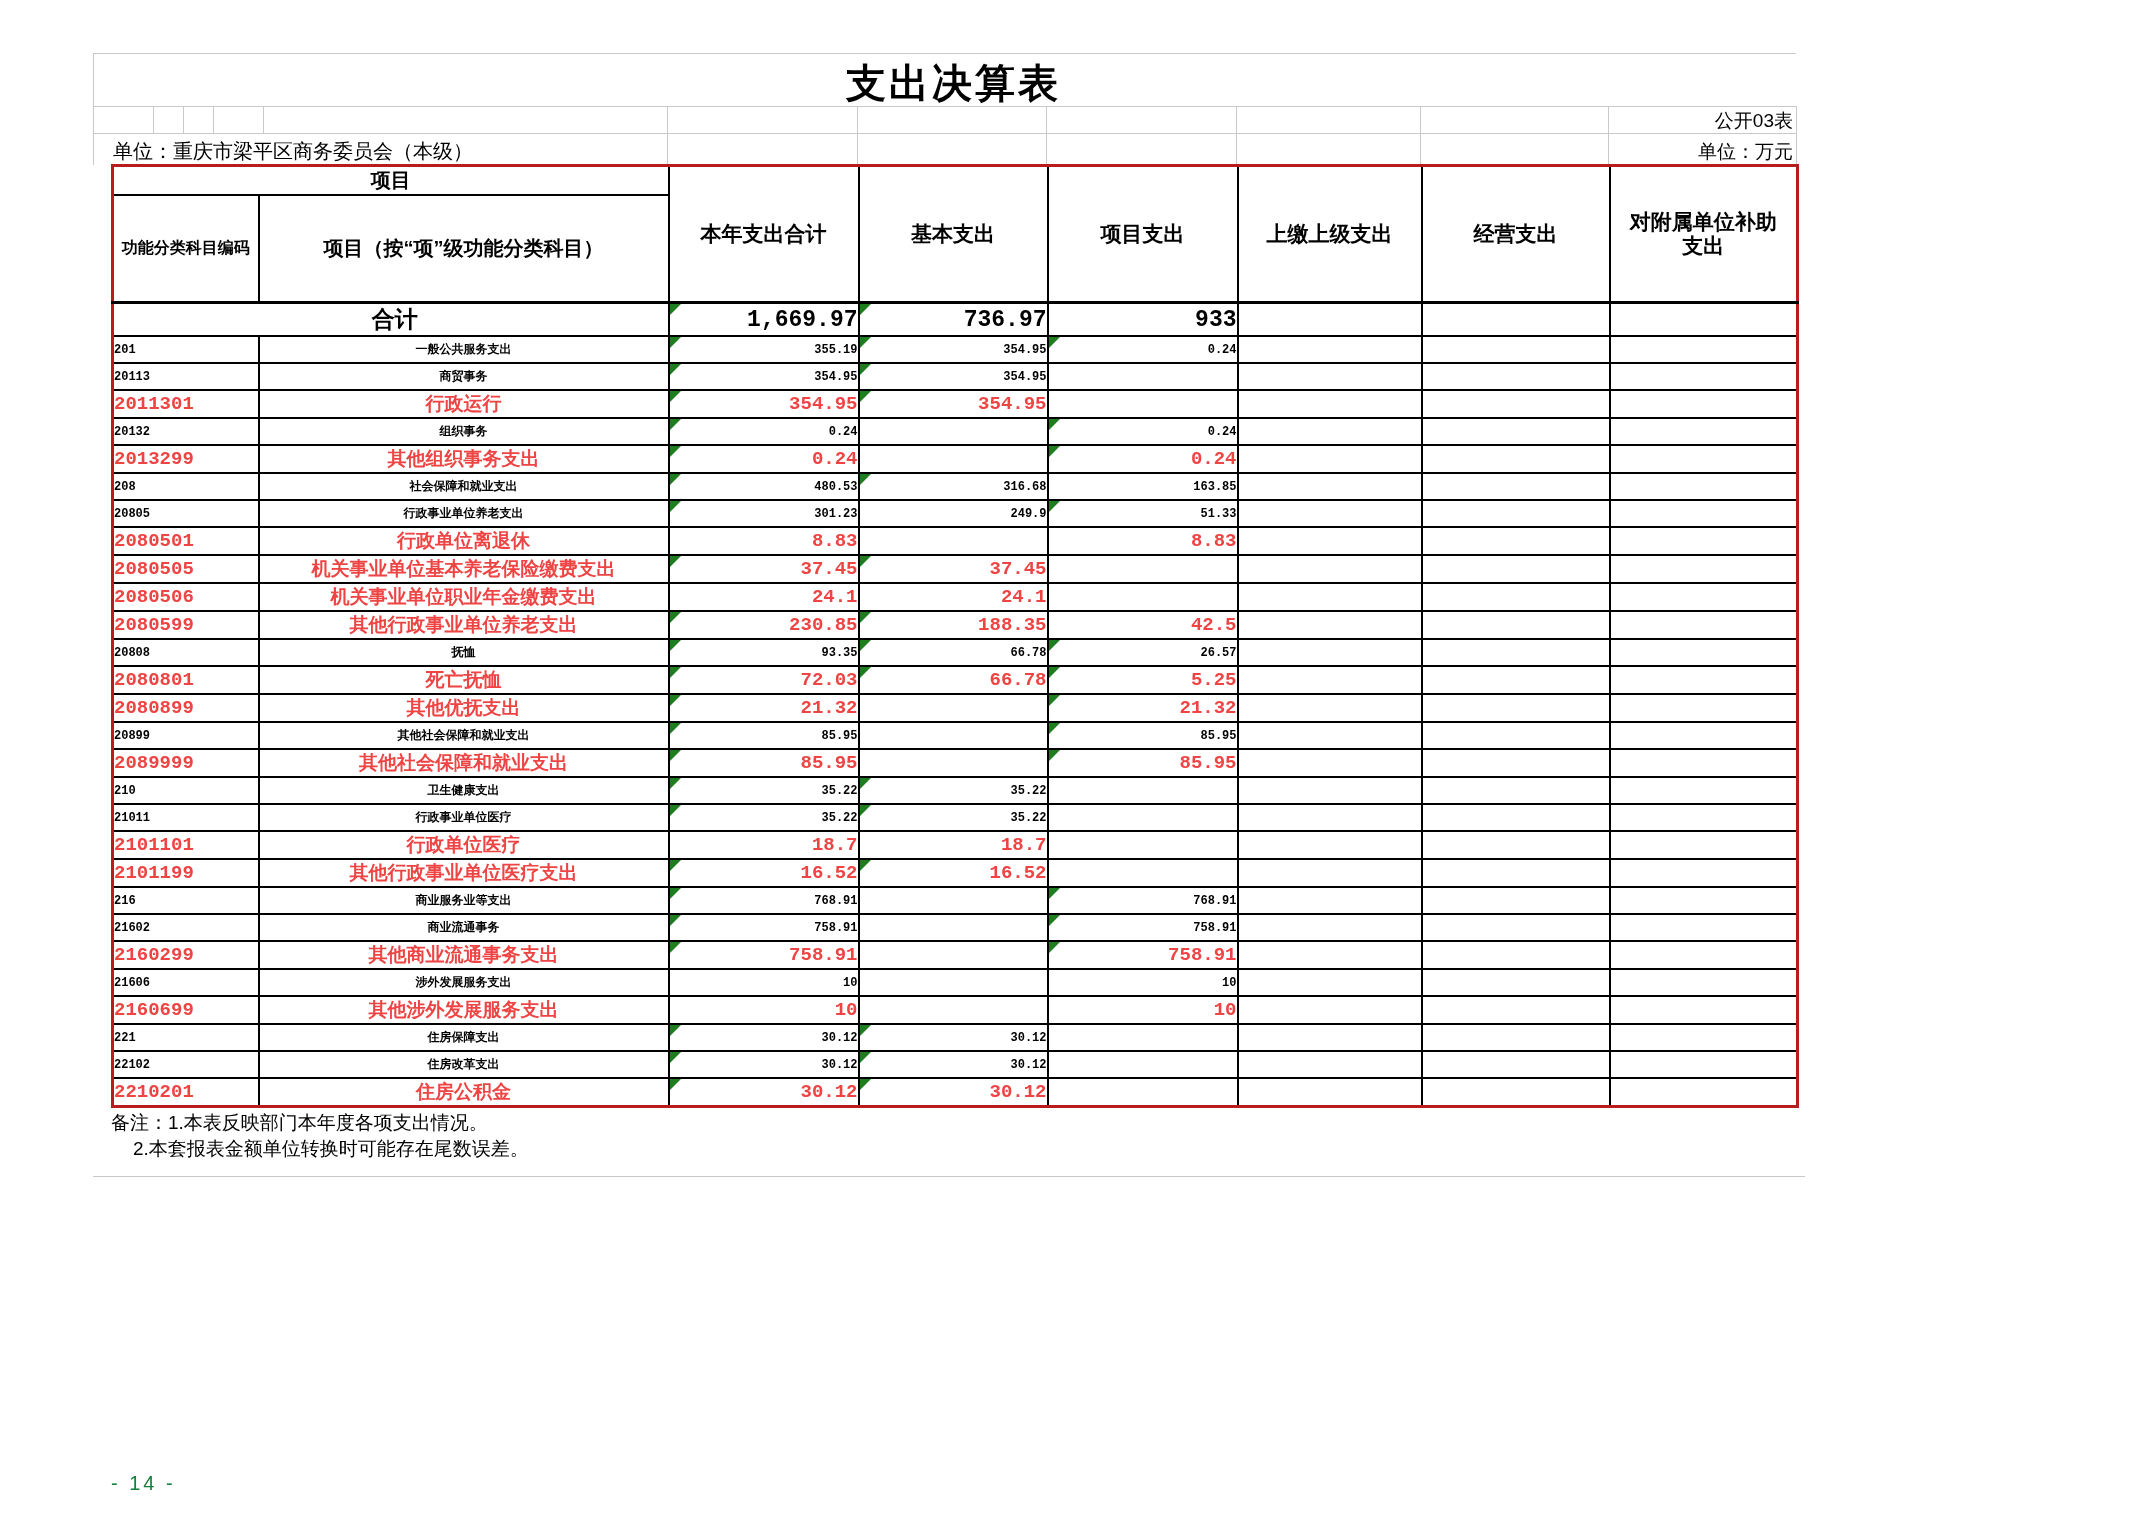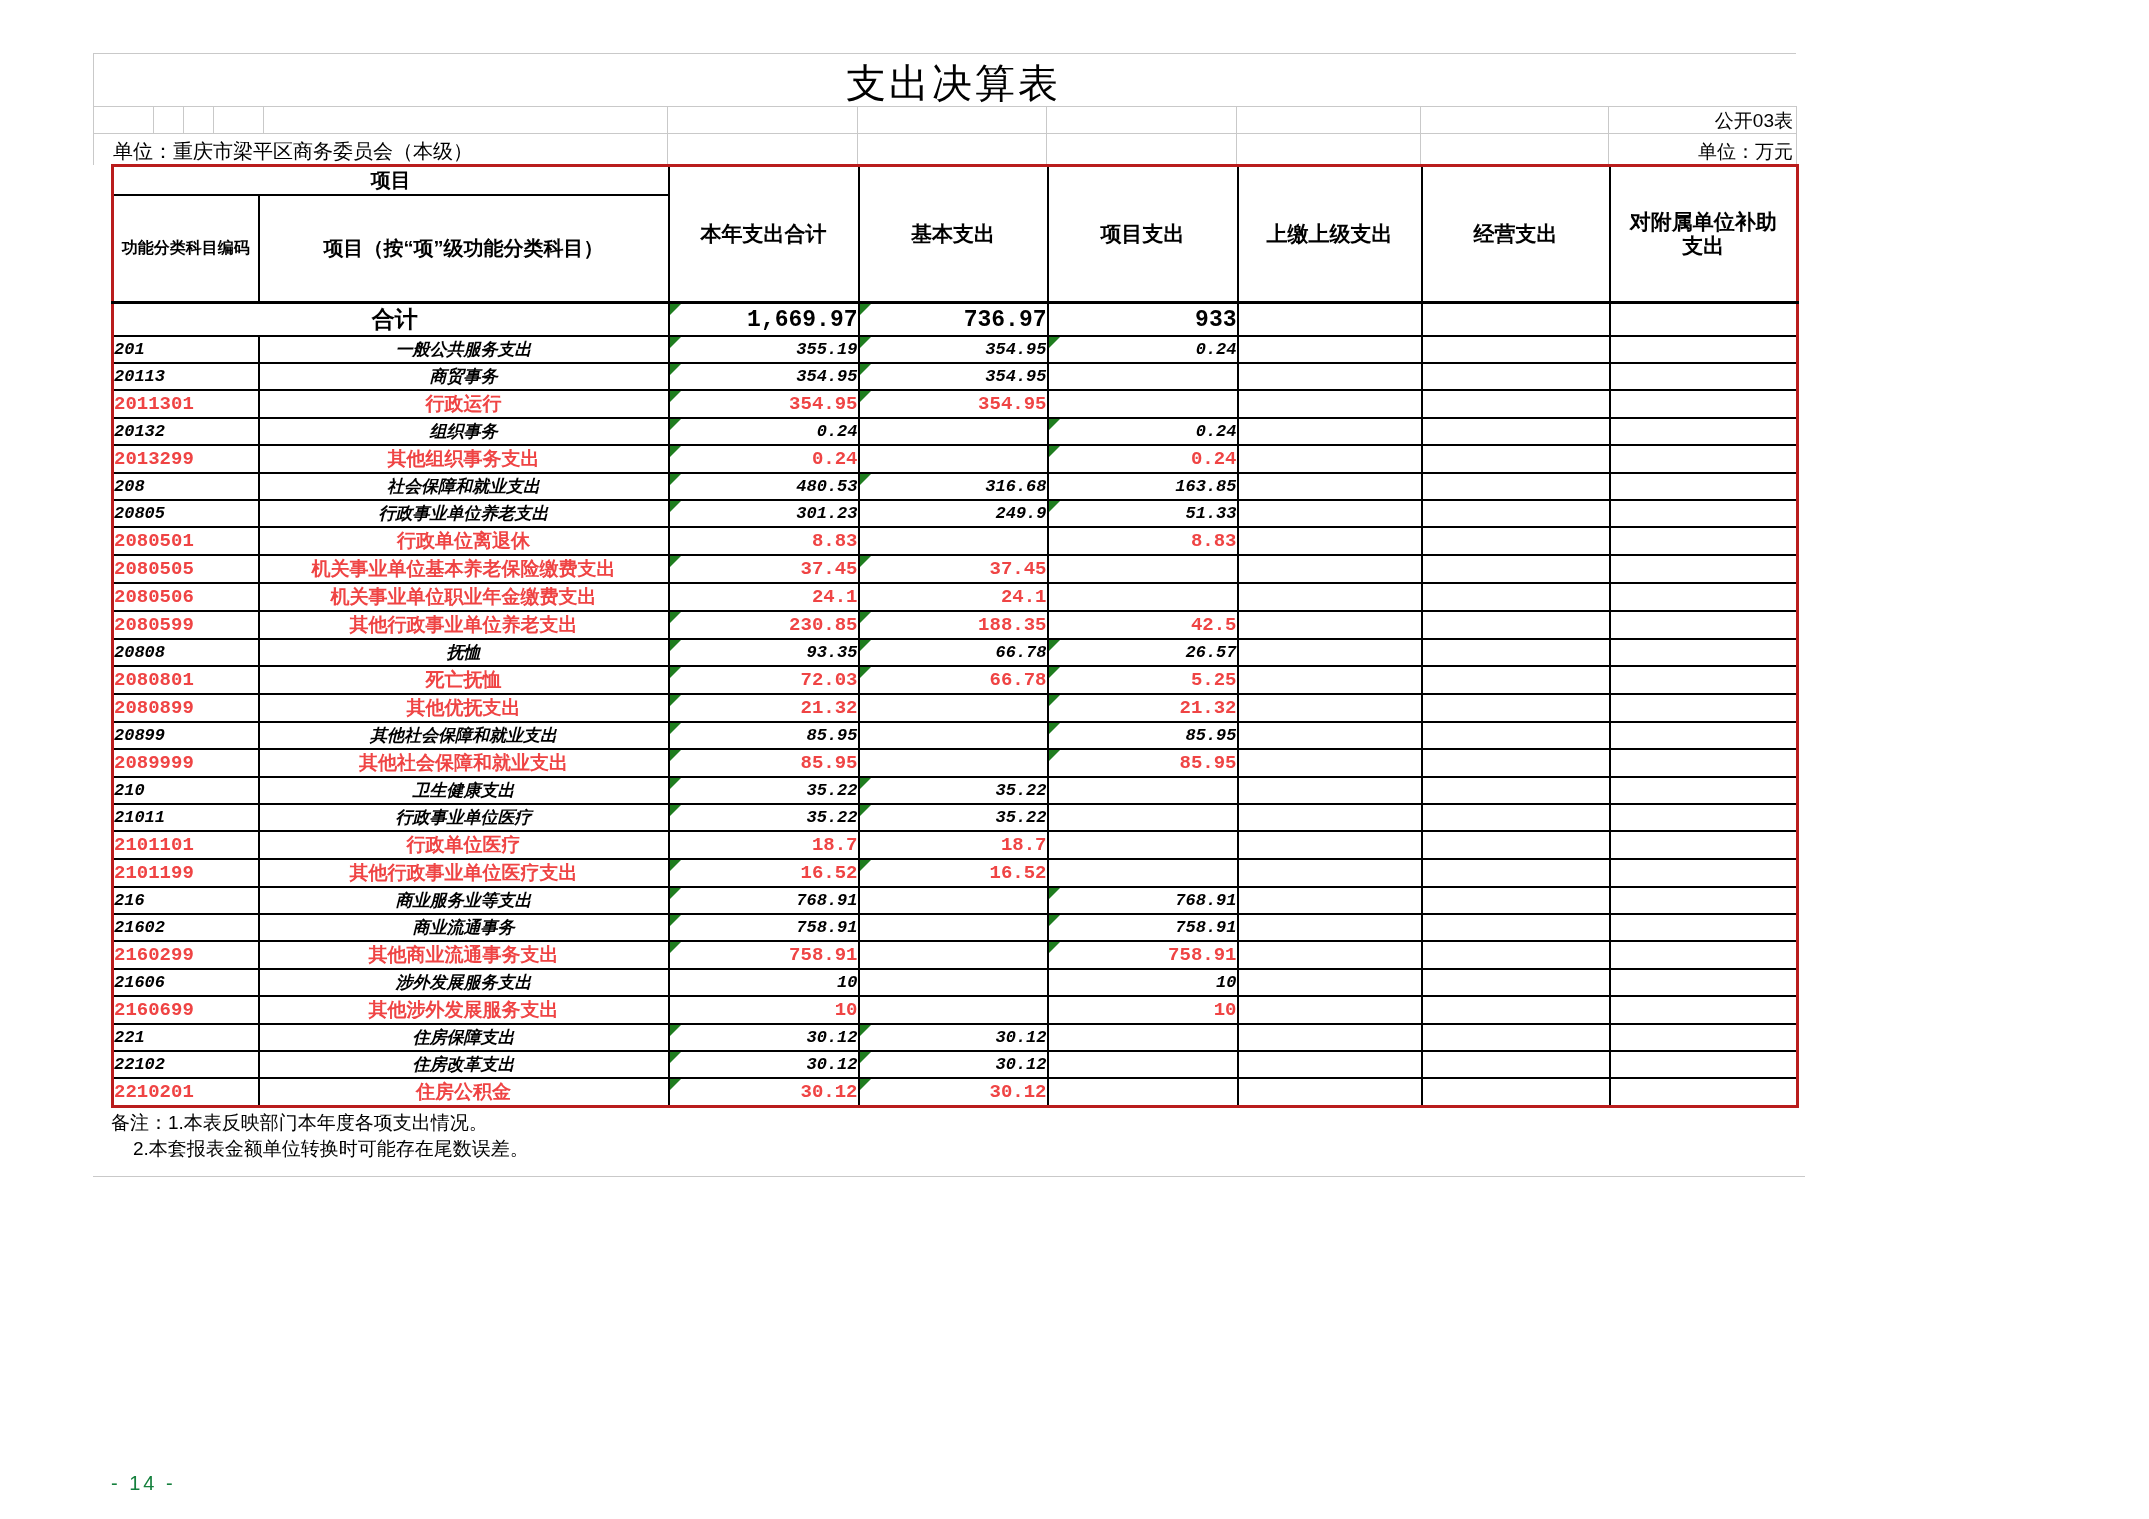--- a/index.html
+++ b/index.html
@@ -1,20 +1,20 @@
 <!DOCTYPE html>
 <html><head>
 <meta charset="utf-8">
 <style>
   html,body{margin:0;padding:0;background:#ffffff;}
   .stage{position:relative;width:2149px;height:1519px;background:#fff;
          font-family:"Liberation Sans",sans-serif;color:#000;overflow:hidden;}
   .abs{position:absolute;}
   .fline{position:absolute;background:#c9c9c9;}
-  .title{left:111px;top:56px;width:1685px;text-align:center;font-size:40px;font-weight:normal;letter-spacing:3px;}
+  .title{left:111px;top:56px;width:1685px;text-align:center;font-size:40px;font-weight:bold;letter-spacing:3px;}
   .table-code{left:111px;top:108px;width:1682px;text-align:right;font-size:19px;}
   .org-line{left:113px;top:138px;font-size:20px;}
   .unit-line{left:111px;top:139px;width:1682px;text-align:right;font-size:19px;}
   .notes{left:111px;top:1110px;font-size:19px;line-height:26px;}
   .note2{padding-left:22px;}
   .page-num{left:111px;top:1472px;width:1988px;font-size:20px;color:#15803d;letter-spacing:3px;}
 
   table.fin{position:absolute;left:111px;top:164px;border-collapse:collapse;table-layout:fixed;
             border:3px solid #b91c1c;background:#fff;}
   .fin th,.fin td{border:2px solid #000;padding:0;overflow:hidden;white-space:nowrap;vertical-align:middle;}
@@ -23,21 +23,21 @@
   th.col-head{font-size:21px;text-align:center;border-bottom-width:3px;}
   th.wrap2{white-space:normal;line-height:24px;padding:0 14px;}
   .hdr-sub th{height:105px;text-align:center;}
   th.code-hdr{font-size:16px;}
   th.name-hdr{font-size:20px;}
 
   .code-cell{font-family:"Liberation Mono","DejaVu Sans Mono",monospace;text-align:left;padding-left:3px;}
   .name-cell{text-align:center;padding-left:6px;font-family:"Liberation Sans",sans-serif;}
   .num-cell{font-family:"Liberation Mono","DejaVu Sans Mono",monospace;text-align:right;padding-right:7px;position:relative;}
   tr.row{height:27px;}
-  tr.b{font-weight:bold;font-size:17px;color:#000;font-style:italic;}
+  tr.b{font-weight:bold;font-size:12px;color:#000;}
   tr.g{font-weight:bold;font-size:19px;color:#ef4444;}
   tr.total-row{height:31px;font-weight:bold;font-size:23px;color:#000;}
   tr.total-row .total-label{text-align:center;padding-left:8px;}
   .tri{position:absolute;left:0;top:0;width:0;height:0;
        border-top:11px solid #1f7d1f;border-right:11px solid transparent;}
 </style>
 </head>
 <body>
 
 <div class="stage">

